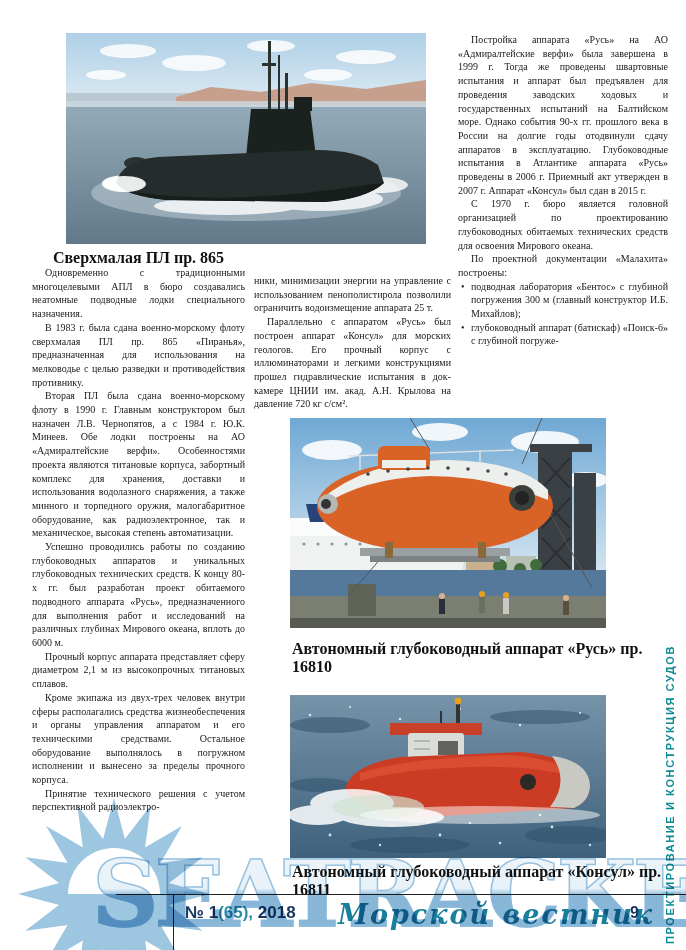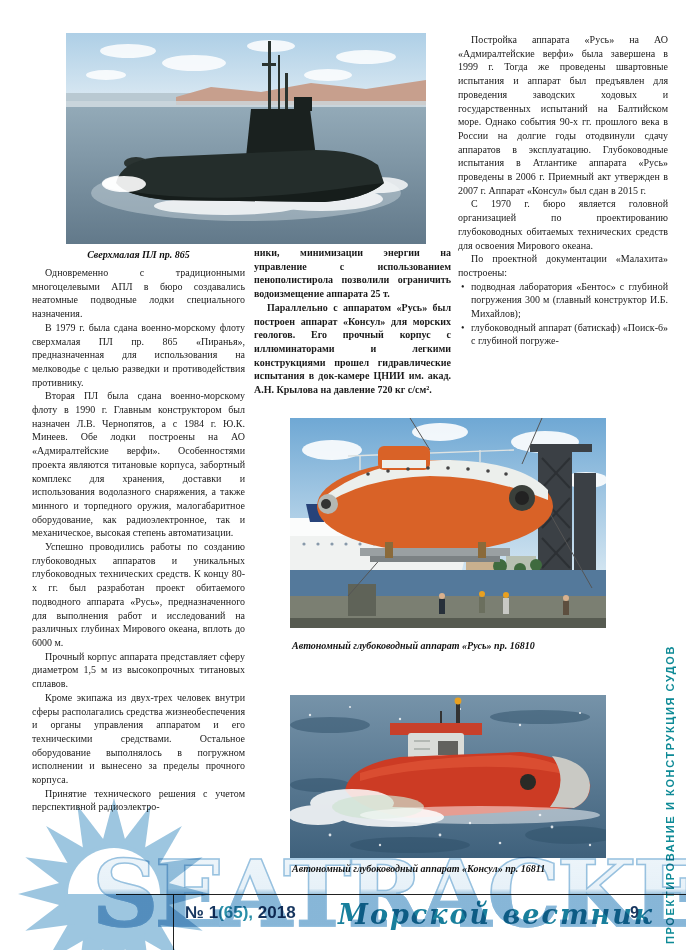--- a/index.html
+++ b/index.html
@@ -2,36 +2,36 @@
 <html><head>
 <meta charset="utf-8">
 <style>
   html,body{margin:0;padding:0;background:#fff;}
   #page{position:relative;width:686px;height:950px;background:#fff;overflow:hidden;
         font-family:"Liberation Serif",serif;color:#1a1a1a;}
 
   
   .col{position:absolute;font-size:10px;line-height:13.7px;text-align:justify;overflow:hidden;}
   #col1{left:32px;top:266px;width:213px;height:622px;}
-  #col2{left:254px;top:246px;width:197px;height:152px;font-weight:bold;}
+  #col2{left:254px;top:274px;width:197px;height:152px;}
   #col3{left:458px;top:33px;width:210px;height:376px;}
   .para{margin:0;}
   .para.indent{text-indent:13px;}
   .para.bullet{padding-left:13px;position:relative;}
   .para.bullet::before{content:"•";position:absolute;left:3px;top:0;}
 
   
   .photo{position:absolute;overflow:hidden;}
   #photo1{left:66px;top:33px;width:360px;height:211px;}
   #photo2{left:290px;top:418px;width:316px;height:210px;}
   #photo3{left:290px;top:695px;width:316px;height:163px;}
   .photo svg{display:block;}
 
   
-  .caption{position:absolute;font-weight:bold;font-style:italic;font-size:10px;color:#111;}
+  .caption{position:absolute;font-weight:bold;font-size:16px;color:#111;}
   #cap1{left:32px;top:249px;width:213px;text-align:center;}
   #cap2{left:292px;top:640px;width:370px;text-align:left;}
   #cap3{left:292px;top:863px;width:370px;text-align:left;}
 
   
   #vlabel{position:absolute;right:10px;bottom:6px;writing-mode:vertical-rl;transform:rotate(180deg);
           font-family:"Liberation Sans",sans-serif;font-weight:bold;font-size:11px;
           letter-spacing:1.6px;color:#0e8a96;z-index:8;}
 
   
@@ -104,24 +104,24 @@
       <rect x="228" y="64" width="18" height="14" fill="#1a211f"></rect>
       <path d="M50,150 Q55,128 92,124 L250,117 Q292,117 312,132 L318,150 Q300,166 258,169 L100,167 Q60,163 50,150 Z" fill="#242d2b"></path>
       <path d="M60,158 Q160,174 300,152 L318,150 Q300,166 258,169 L100,167 Q70,163 60,158 Z" fill="#161d1b"></path>
       <ellipse cx="58" cy="151" rx="22" ry="8" fill="#ffffff" opacity="0.9"></ellipse>
     </svg>
   </div>
   <div class="caption" id="cap1">Сверхмалая ПЛ пр. 865</div>
 
   <div class="col" id="col1">
       <p class="para indent">Одновременно с традиционными многоцелевыми АПЛ в бюро создавались неатомные подводные лодки специального назначения.</p>
-      <p class="para indent">В 1979 г. была сдана военно-морскому флоту сверхмалая ПЛ пр. 865 «Пиранья», предназначенная для использования на мелководье с целью разведки и противодействия противнику.</p>
+      <p class="para indent">В 1983 г. была сдана военно-морскому флоту сверхмалая ПЛ пр. 865 «Пиранья», предназначенная для использования на мелководье с целью разведки и противодействия противнику.</p>
       <p class="para indent">Вторая ПЛ была сдана военно-морскому флоту в 1990 г. Главным конструктором был назначен Л.В. Чернопятов, а с 1984 г. Ю.К. Минеев. Обе лодки построены на АО «Адмиралтейские верфи». Особенностями проекта являются титановые корпуса, забортный комплекс для хранения, доставки и использования водолазного снаряжения, а также минного и торпедного оружия, малогабаритное оборудование, как радиоэлектронное, так и механическое, высокая степень автоматизации.</p>
       <p class="para indent">Успешно проводились работы по созданию глубоководных аппаратов и уникальных глубоководных технических средств. К концу 80-х гг. был разработан проект обитаемого подводного аппарата «Русь», предназначенного для выполнения работ и исследований на различных глубинах Мирового океана, вплоть до 6000 м.</p>
-      <p class="para indent">Прочный корпус аппарата представляет сферу диаметром 1,5 м из высокопрочных титановых сплавов.</p>
+      <p class="para indent">Прочный корпус аппарата представляет сферу диаметром 2,1 м из высокопрочных титановых сплавов.</p>
       <p class="para indent">Кроме экипажа из двух-трех человек внутри сферы располагались средства жизнеобеспечения и органы управления аппаратом и его техническими средствами. Остальное оборудование выполнялось в погружном исполнении и вынесено за пределы прочного корпуса.</p>
       <p class="para indent">Принятие технического решения с учетом перспективной радиоэлектро-</p>
     </div>
 
   <div class="col" id="col2">
       <p class="para flush">ники, минимизации энергии на управление с использованием пенополистирола позволили ограничить водоизмещение аппарата 25 т.</p>
       <p class="para indent">Параллельно с аппаратом «Русь» был построен аппарат «Консул» для морских геологов. Его прочный корпус с иллюминаторами и легкими конструкциями прошел гидравлические испытания в док-камере ЦНИИ им. акад. А.Н. Крылова на давление 720 кг с/см².</p>
     </div>
 
   <div class="col" id="col3">

